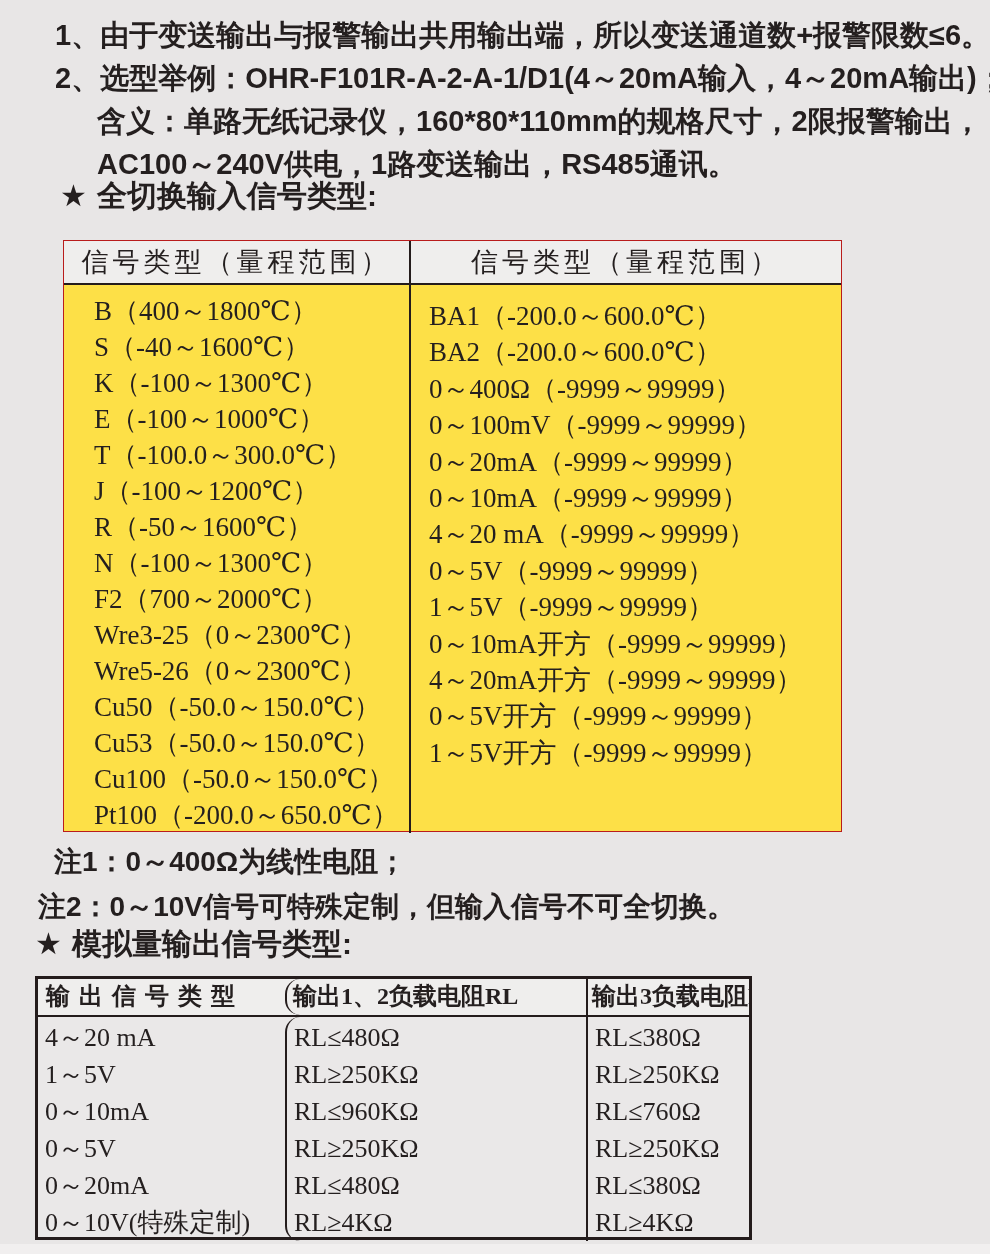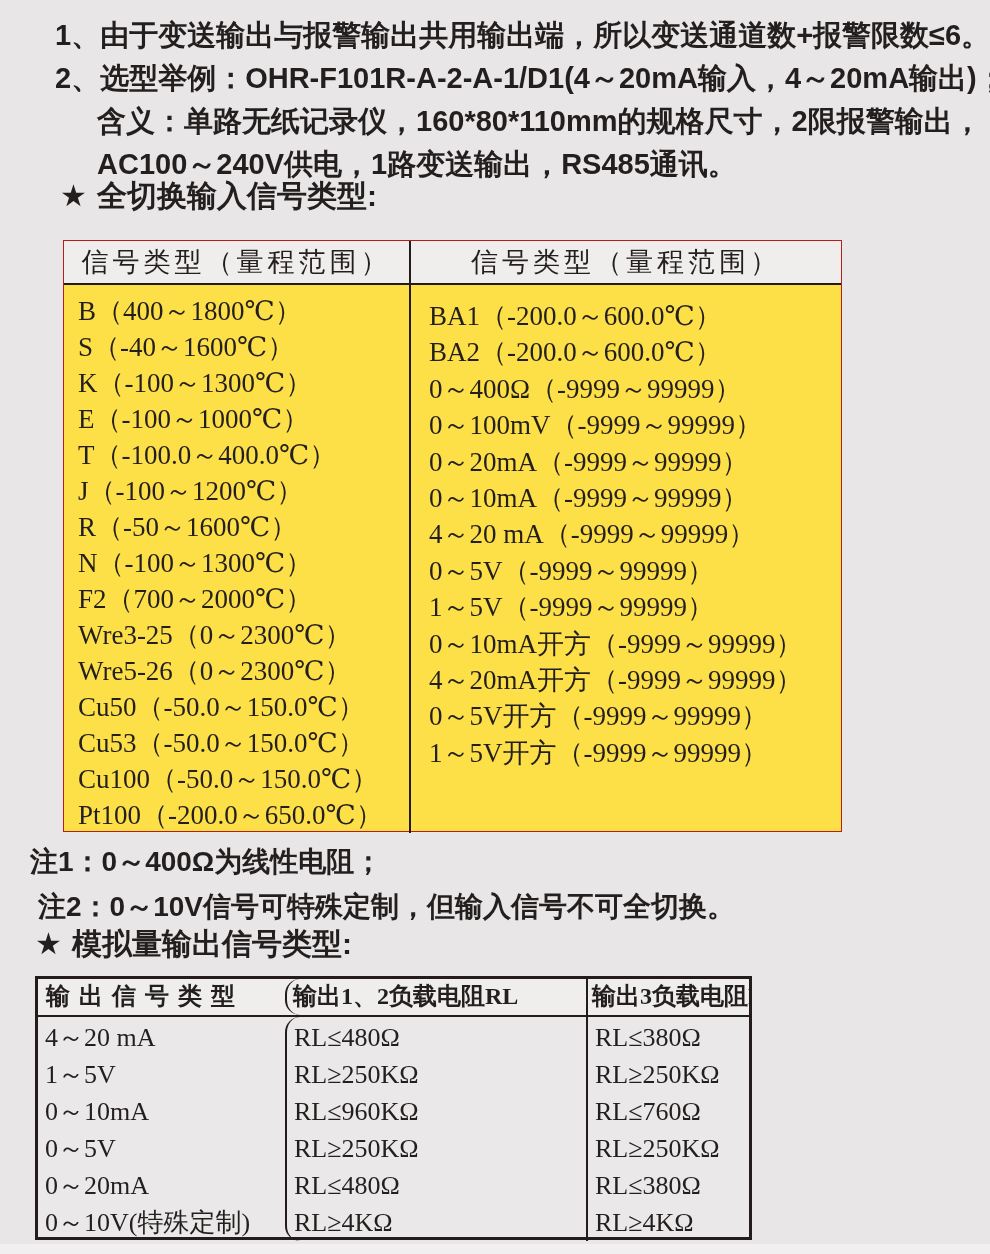--- a/index.html
+++ b/index.html
@@ -27,26 +27,26 @@
   .t1 { position:absolute; left:63px; top:240px; width:779px; height:592px;
         border:1px solid #b91c1c; background:#fde047; display:flex; flex-direction:column; }
   .t1h { flex:0 0 44px; display:flex; border-bottom:2px solid #241c1c; background:#efeeed; }
   .t1h .hc { font-size:27px; line-height:42px; text-align:center; letter-spacing:4px; white-space:nowrap; overflow:hidden; }
   .t1 .c1 { width:345px; flex:0 0 auto; }
   .t1 .c2 { flex:1 1 auto; border-left:2px solid #241c1c; }
   .t1b { flex:1 1 auto; display:flex; }
   .colbody { overflow:hidden; }
   .c1.colbody { padding-top:8px; }
   .c2.colbody { padding-top:13px; }
-  .ln { font-size:27px; line-height:36px; padding-left:14px; white-space:nowrap; }
+  .ln { font-size:27px; line-height:36px; padding-left:30px; white-space:nowrap; }
   .c2 .ln { line-height:36.4px; padding-left:18px; }
 
   
   .fn { position:absolute; font-size:28px; white-space:nowrap; }
-  .fn1 { left:30px; top:843px; }
+  .fn1 { left:54px; top:843px; }
   .fn2 { left:38px; top:888px; }
 
   
   .t2 { position:absolute; left:35px; top:976px; width:717px; height:264px;
         border:3px solid #241c1c; background:#eae8e8; display:flex; flex-direction:column; }
   .t2h { flex:0 0 38px; display:flex; border-bottom:2px solid #241c1c; background:#efeeed; }
   .hc2 { font-size:24px; line-height:34px; font-weight:600; white-space:nowrap; overflow:hidden; }
   .t2 .oc1 { width:247px; flex:0 0 auto; }
   .t2 .oc2 { width:301px; flex:0 0 auto; border-left:2px solid #241c1c;border-radius:15px; }
   .t2 .oc3 { flex:1 1 auto; border-left:2px solid #241c1c; }
@@ -85,21 +85,21 @@
     <div class="t1h">
       <div class="c1 hc">信号类型（量程范围）</div>
       <div class="c2 hc">信号类型（量程范围）</div>
     </div>
     <div class="t1b">
       <div class="c1 colbody">
         <div class="ln">B（400～1800℃）</div>
         <div class="ln">S（-40～1600℃）</div>
         <div class="ln">K（-100～1300℃）</div>
         <div class="ln">E（-100～1000℃）</div>
-        <div class="ln">T（-100.0～400.0℃）</div>
+        <div class="ln">T（-100.0～300.0℃）</div>
         <div class="ln">J（-100～1200℃）</div>
         <div class="ln">R（-50～1600℃）</div>
         <div class="ln">N（-100～1300℃）</div>
         <div class="ln">F2（700～2000℃）</div>
         <div class="ln">Wre3-25（0～2300℃）</div>
         <div class="ln">Wre5-26（0～2300℃）</div>
         <div class="ln">Cu50（-50.0～150.0℃）</div>
         <div class="ln">Cu53（-50.0～150.0℃）</div>
         <div class="ln">Cu100（-50.0～150.0℃）</div>
         <div class="ln">Pt100（-200.0～650.0℃）</div>

